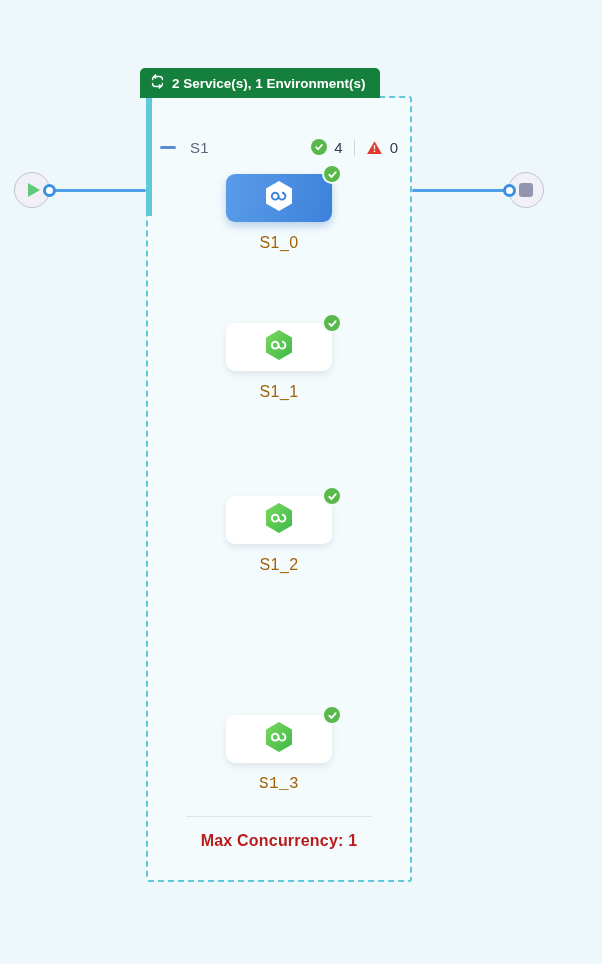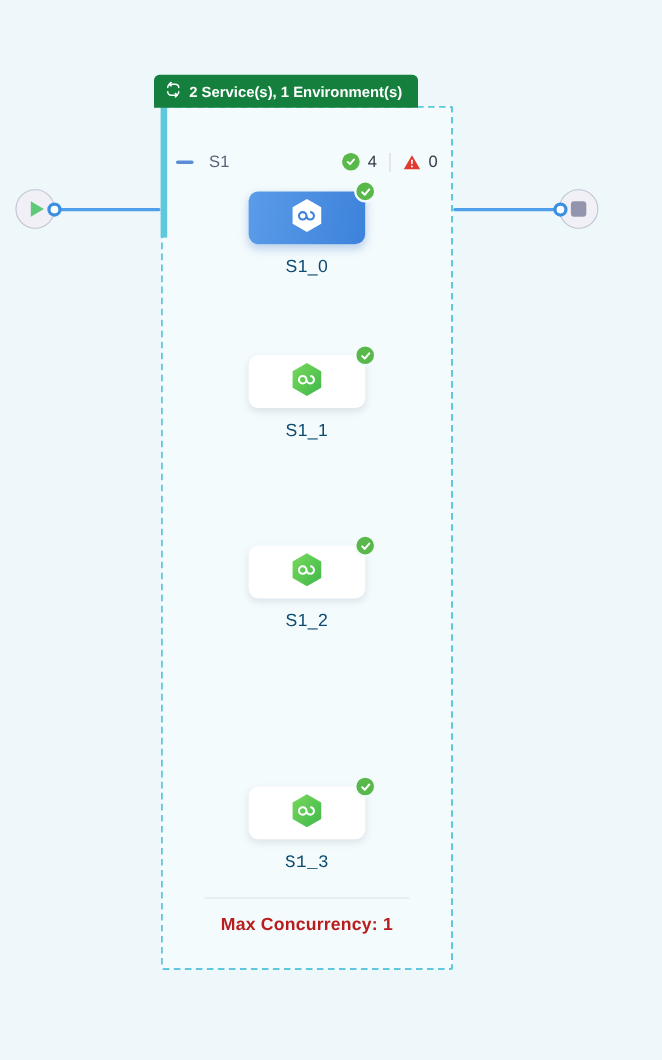--- a/index.html
+++ b/index.html
@@ -203,21 +203,21 @@
     color: #8f97a8;
     font-family: "Liberation Mono", monospace;
     letter-spacing: -.5px;
   }
   .task-card.selected .code-mark { color: #ffffff; }
 
   .card-label {
     margin-top: 12px;
     text-align: center;
     font-size: 16px;
-    color: #0c4a6e;
+    color: #a16207;
     letter-spacing: .4px;
   }
 
   
   .group-divider {
     position: absolute;
     left: 186px;
     top: 816px;
     width: 186px;
     height: 1px;

